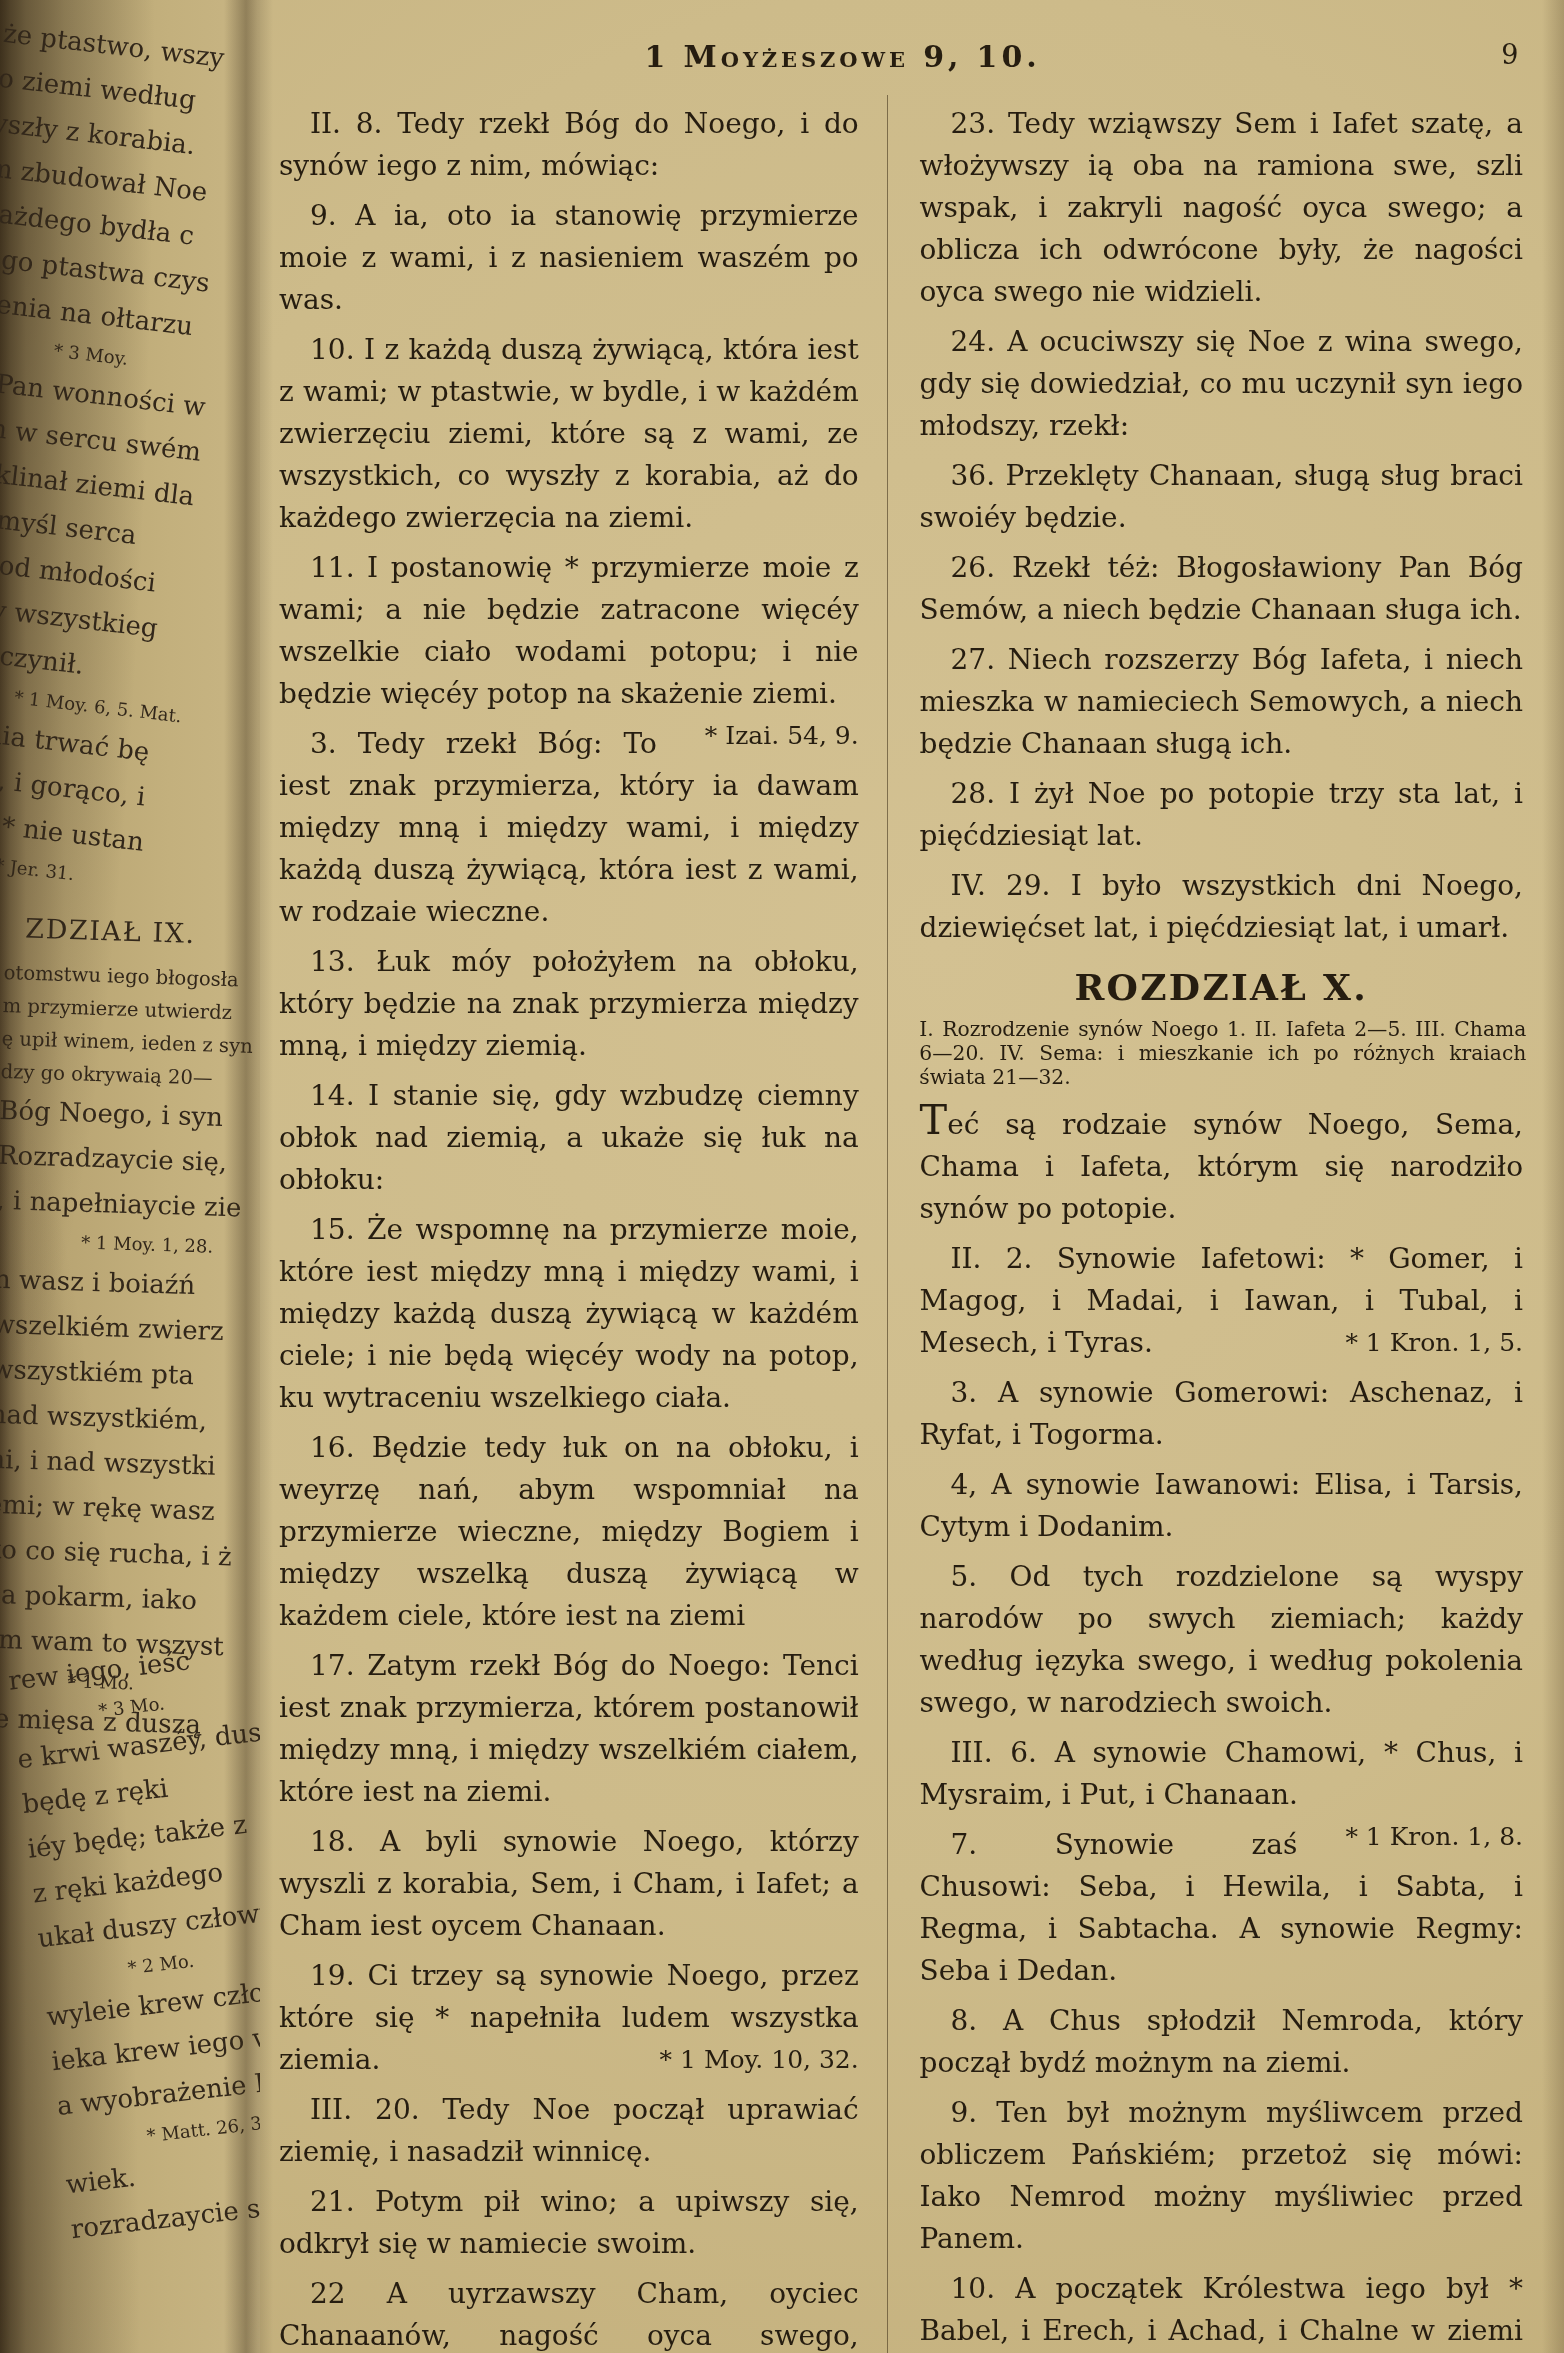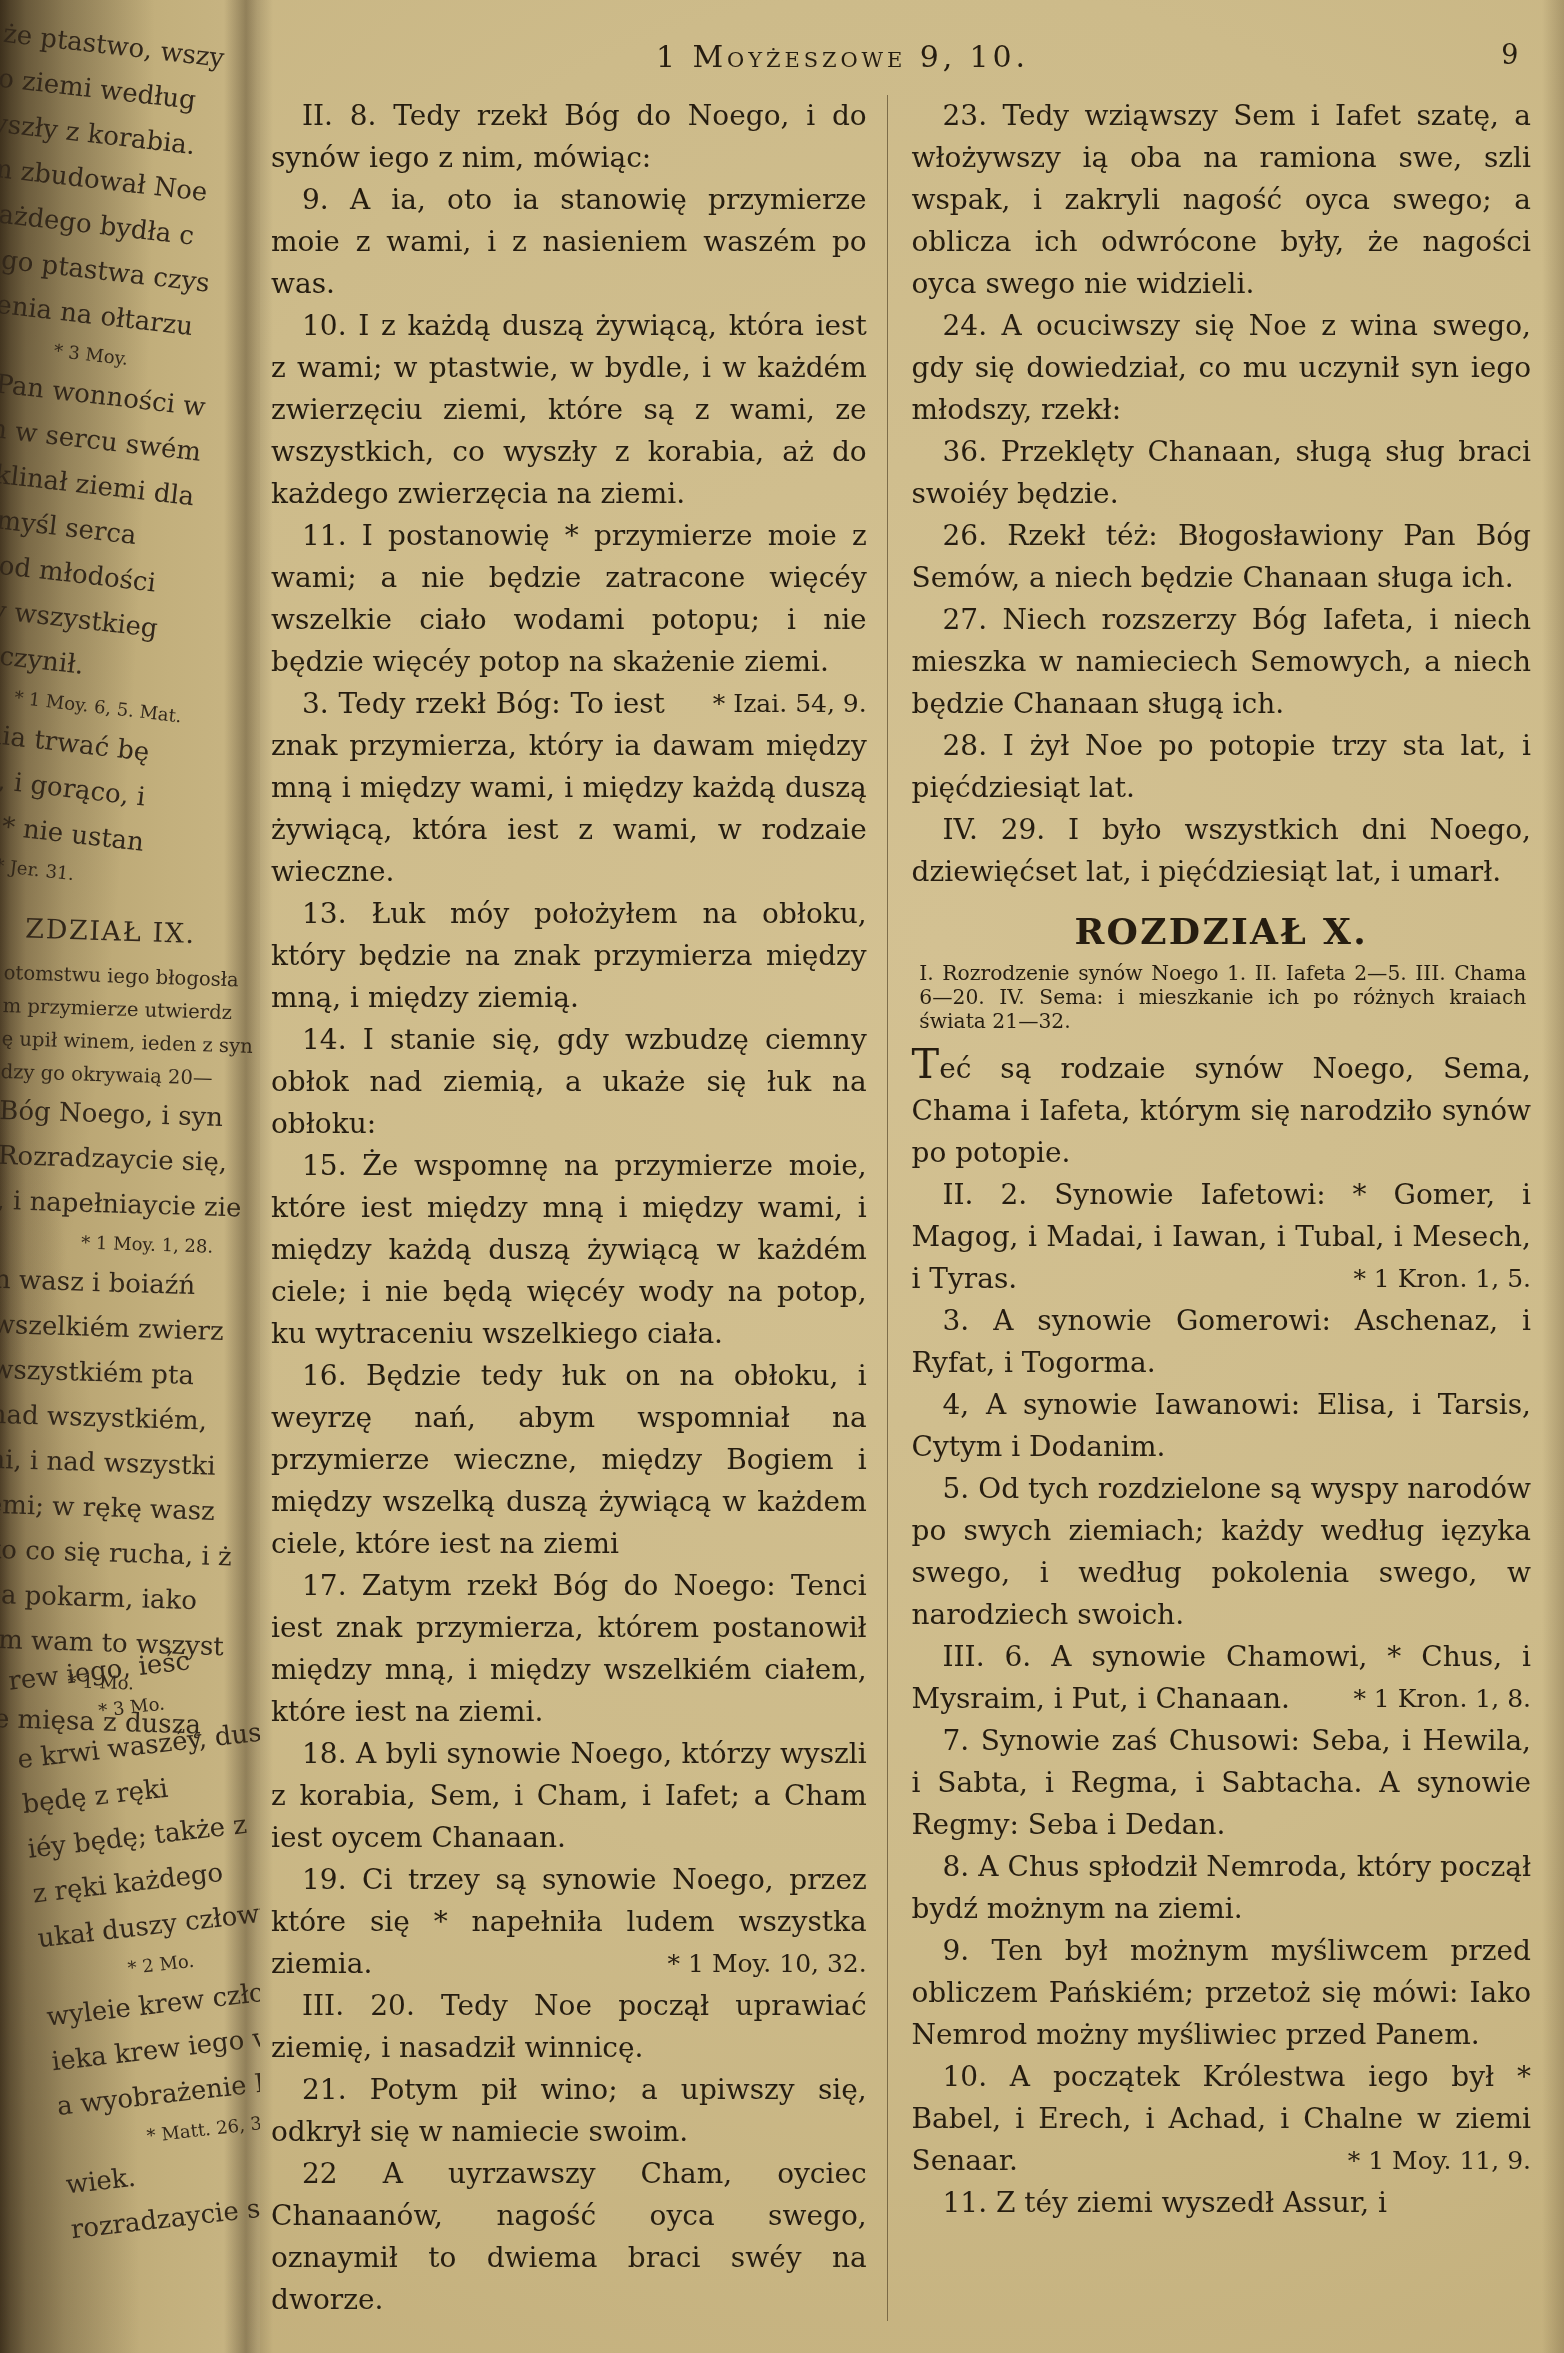--- a/index.html
+++ b/index.html
@@ -44,30 +44,30 @@
     pointer-events: none;
   }
 
   
   .main { position: absolute; left: 271px; top: 0; right: 0; bottom: 0; padding-right: 34px; }
   .pagehead { position: relative; height: 95px; }
   .running-title {
     position: absolute; left: 8px; right: 125px; top: 39px;
     text-align: center;
     font-variant: small-caps;
-    font-size: 30px; letter-spacing: 3.9px;
+    font-size: 30px; letter-spacing: 3.9px; font-weight: bold;
   }
   .pageno { position: absolute; right: 12.5px; top: 39px; font-size: 27px; }
 
   .cols { display: flex; align-items: stretch; }
   .col { font-size: 28px; line-height: 42px; text-align: justify; }
   .col-left  { width: 617px; padding-right: 20.3px; border-right: 1.6px solid rgba(70,55,30,0.6); }
   .col-right { flex: 1; padding-left: 23.5px; }
 
-  .para { margin: 0; text-indent: 31px; }
+  .para { margin: 8px; text-indent: 31px; }
   .para.heading {
     text-align: center; text-indent: 0;
     font-size: 36px; letter-spacing: 2.3px;
     margin: 17px 0 9.4px;
     font-weight: bold;
   }
   .para.summary {
     font-size: 20.3px; line-height: 24px;
     text-indent: 0; text-align: justify;
     margin: 0 4.7px 9.4px 7.8px;

